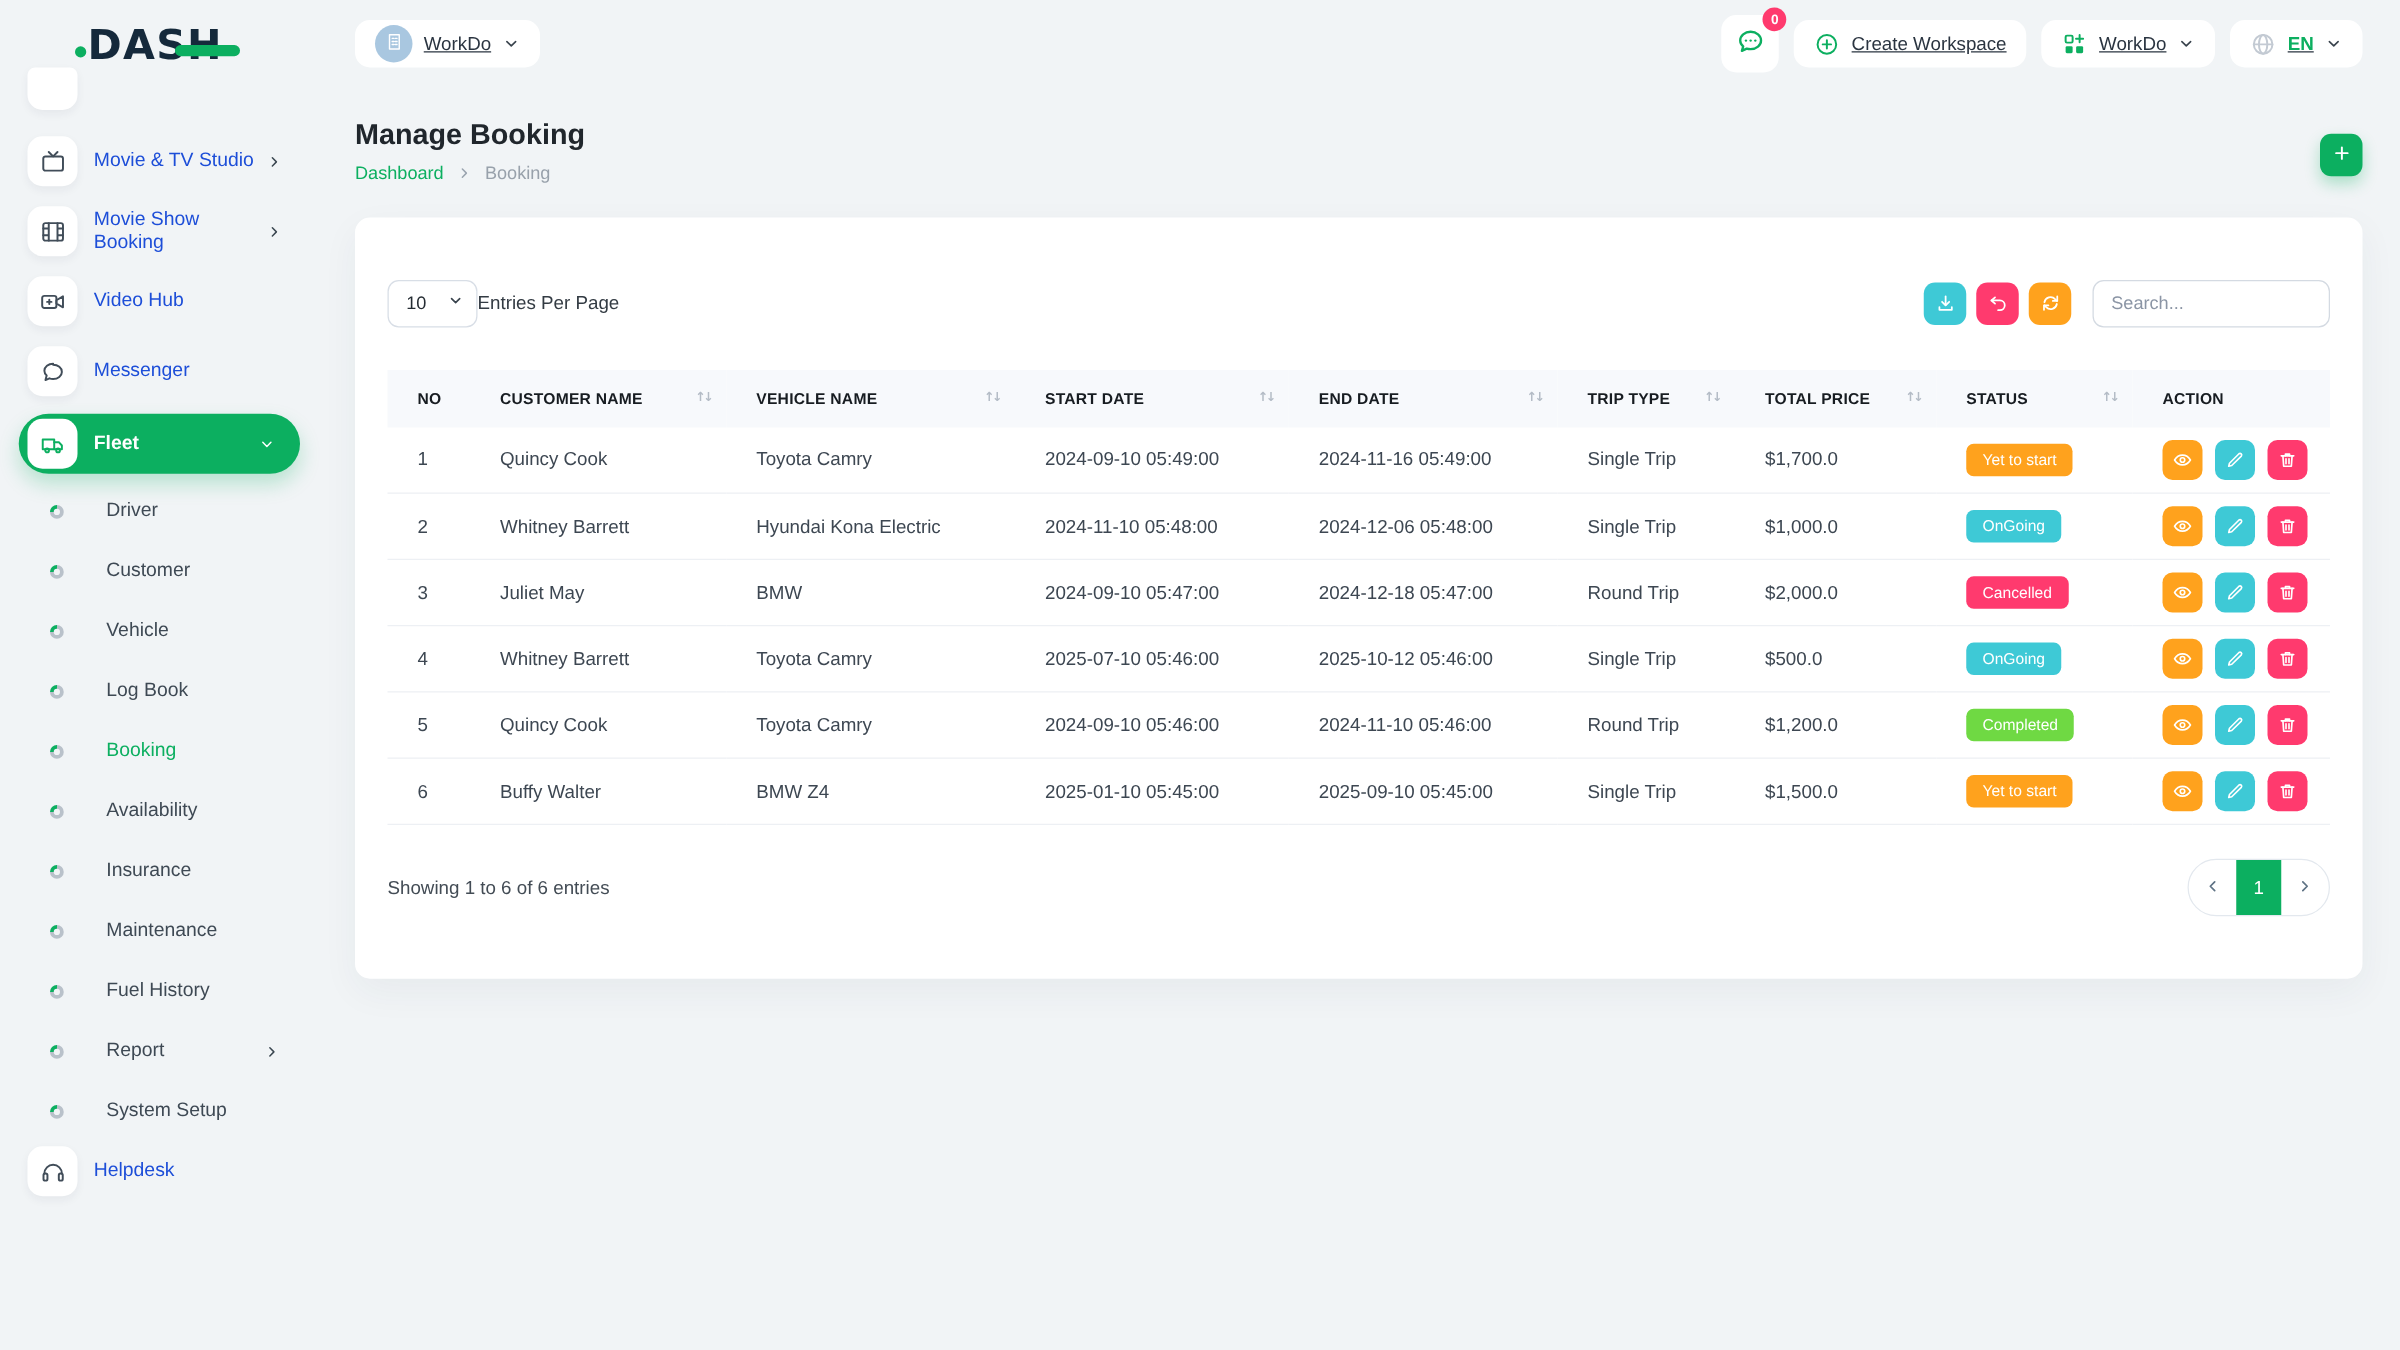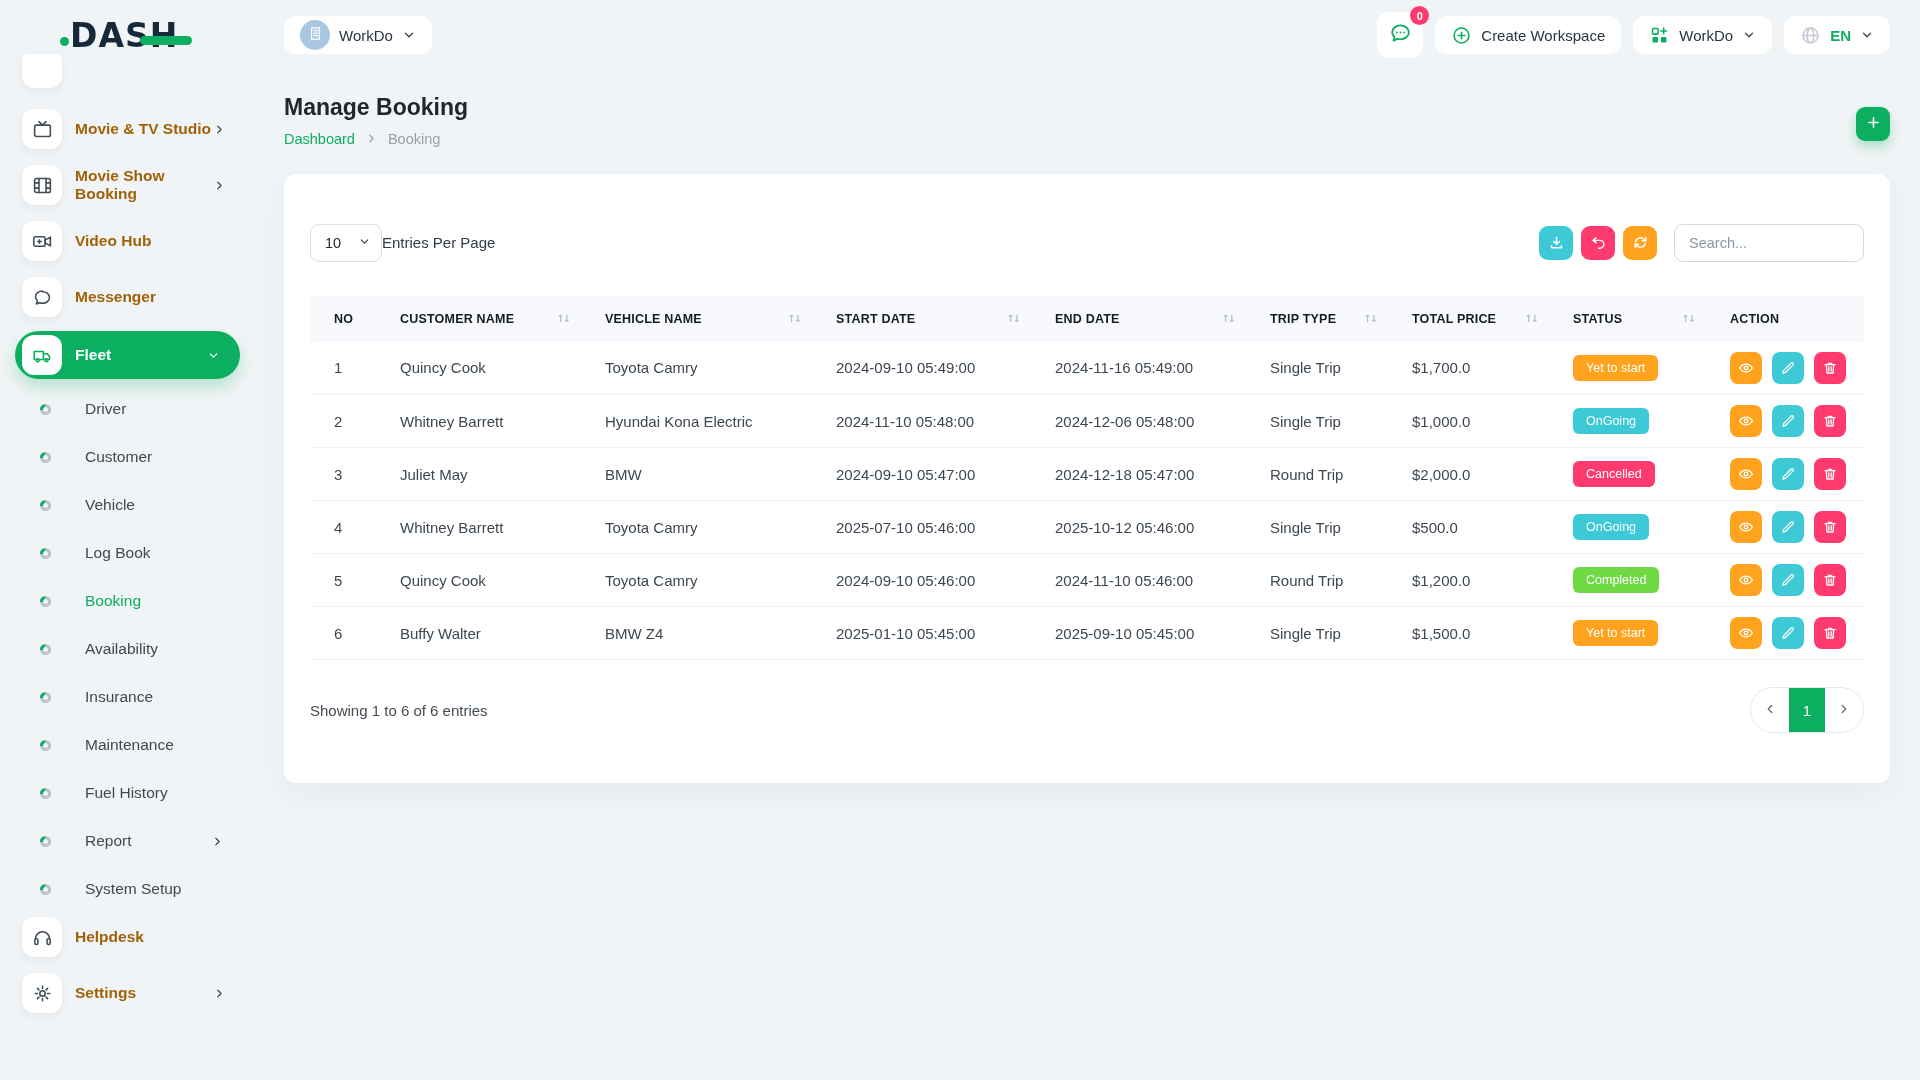--- a/index.html
+++ b/index.html
@@ -11,38 +11,38 @@
   
   .sidebar{position:absolute;left:0;top:0;width:252px;height:1080px;}
   .logo{position:relative;padding:16px 0 0 70px;height:62px;cursor:pointer;}
   .logo-text{font-family:"DejaVu Sans",sans-serif;font-size:33px;font-weight:800;letter-spacing:1px;color:#15293B;}
   .logo-dot{position:absolute;left:60px;top:37px;width:9px;height:9px;border-radius:5px;background:var(--primary);}
   .logo-bar{position:absolute;left:140px;top:36px;width:52px;height:9px;border-radius:5px;background:var(--primary);}
   .partial-box{position:absolute;left:22px;top:54px;width:40px;height:34px;background:#fff;border-radius:6px 6px 12px 12px;box-shadow:0 3px 8px rgba(30,40,60,.06);}
   .side-nav{position:absolute;top:109px;left:0;right:0;}
   .nav-main{display:flex;align-items:center;height:40px;margin:0 12px 16px 22px;cursor:pointer;}
   .icon-box{width:40px;height:40px;border-radius:12px;background:#fff;box-shadow:0 3px 8px rgba(30,40,60,.06);display:flex;align-items:center;justify-content:center;color:#414D59;flex:0 0 40px;}
-  .nav-label{margin-left:13px;font-size:15.5px;font-weight:700;color:#a16207;}
+  .nav-label{margin-left:13px;font-size:15.5px;font-weight:400;color:#1d4ed8;}
   .nav-chev{margin-left:auto;margin-right:14px;color:#3A4650;display:flex;}
   .nav-main.active{background:var(--primary);border-radius:26px;height:48px;margin:-2px 12px 10px 15px;padding-left:7px;box-shadow:0 8px 16px rgba(12,175,96,.25);}
   .nav-main.active .icon-box{border-radius:12px;color:var(--primary);box-shadow:none;}
   .nav-main.active .nav-label{color:#fff;font-weight:700;}
   .nav-main.active .nav-chev{color:#fff;margin-right:20px;}
   .nav-sub{display:flex;align-items:center;height:40px;margin:0 12px 8px 40px;cursor:pointer;gap:20px;}
   .bullet{position:relative;width:11px;height:11px;border-radius:50%;background:conic-gradient(#b9c1ca 0 270deg,var(--primary) 270deg 360deg);flex:0 0 11px;}
   .bullet::after{content:"";position:absolute;inset:3px;border-radius:50%;background:var(--page-bg);}
   .nav-sub-label{margin-left:14px;font-size:15.5px;color:#3E4954;}
   .nav-sub.active .nav-sub-label{color:var(--primary);font-weight:500;}
   .nav-sub .nav-chev{margin-right:16px;}
   .mt-gap{margin-top:12px;}
 
   
   .main{position:absolute;left:252px;top:0;width:1668px;height:1080px;padding:0 30px 0 32px;}
   .topbar{display:flex;justify-content:space-between;align-items:center;margin-top:12px;height:46px;}
-  .pill{display:flex;align-items:center;background:#fff;border-radius:12px;height:38px;padding:0 16px;gap:9px;cursor:pointer;font-size:15px;font-weight:500;color:#2A3440;}
+  .pill{display:flex;align-items:center;background:#fff;border-radius:12px;height:38px;padding:0 16px;gap:9px;cursor:pointer;font-size:15px;font-weight:500;color:#2A3440;text-decoration:underline;}
   .ws-avatar{width:30px;height:30px;border-radius:50%;background:#A9C7E0;display:flex;align-items:center;justify-content:center;color:#fff;}
   .tb-right{display:flex;align-items:center;gap:12px;}
   .chat-btn{position:relative;width:46px;height:46px;border-radius:12px;background:#fff;border:none;display:flex;align-items:center;justify-content:center;color:var(--primary);cursor:pointer;}
   .chat-badge{position:absolute;top:-6px;right:-6px;min-width:19px;height:19px;border-radius:10px;background:var(--danger);color:#fff;font-size:11px;font-weight:700;display:flex;align-items:center;justify-content:center;padding:0 4px;}
   .grn{color:var(--primary);}
   .lang-code{color:var(--primary);font-weight:700;}
   .chev-sm{display:flex;color:#39434d;}
 
   
   .page-head{display:flex;justify-content:space-between;align-items:flex-start;margin-top:36px;}
@@ -223,34 +223,20 @@
         </div>
         <div class="nav-main">
           <span class="icon-box">
             <svg class="ic " viewBox="0 0 24 24" fill="none" stroke="currentColor" stroke-width="1.8" stroke-linecap="round" stroke-linejoin="round">
               <path d="M4 13.5a8 8 0 0 1 16 0"></path>
               <rect x="3.2" y="13.5" width="3.6" height="6.5" rx="1.6"></rect>
               <rect x="17.2" y="13.5" width="3.6" height="6.5" rx="1.6"></rect>
             </svg>
           </span>
           <span class="nav-label">Helpdesk</span>
-        </div>
-        <div class="nav-main">
-          <span class="icon-box">
-            <svg class="ic " viewBox="0 0 24 24" fill="none" stroke="currentColor" stroke-width="1.8" stroke-linecap="round" stroke-linejoin="round">
-              <circle cx="12" cy="12" r="3.1"></circle>
-              <path d="M12 3.8v2.4M12 17.8v2.4M3.8 12h2.4M17.8 12h2.4M6.2 6.2l1.7 1.7M16.1 16.1l1.7 1.7M17.8 6.2l-1.7 1.7M7.9 16.1l-1.7 1.7"></path>
-            </svg>
-          </span>
-          <span class="nav-label">Settings</span>
-          <span class="nav-chev">
-            <svg class="ic " viewBox="0 0 24 24" fill="none" stroke="currentColor" stroke-width="1.8" stroke-linecap="round" stroke-linejoin="round">
-              <path d="M9 6l6 6-6 6"></path>
-            </svg>
-          </span>
         </div>
       </nav>
   </aside>
 
   <main class="main">
 
     <header class="topbar">
       <div class="pill">
         <span class="ws-avatar">
             <span><svg class="ic " viewBox="0 0 24 24" fill="none" stroke="currentColor" stroke-width="1.8" stroke-linecap="round" stroke-linejoin="round">

